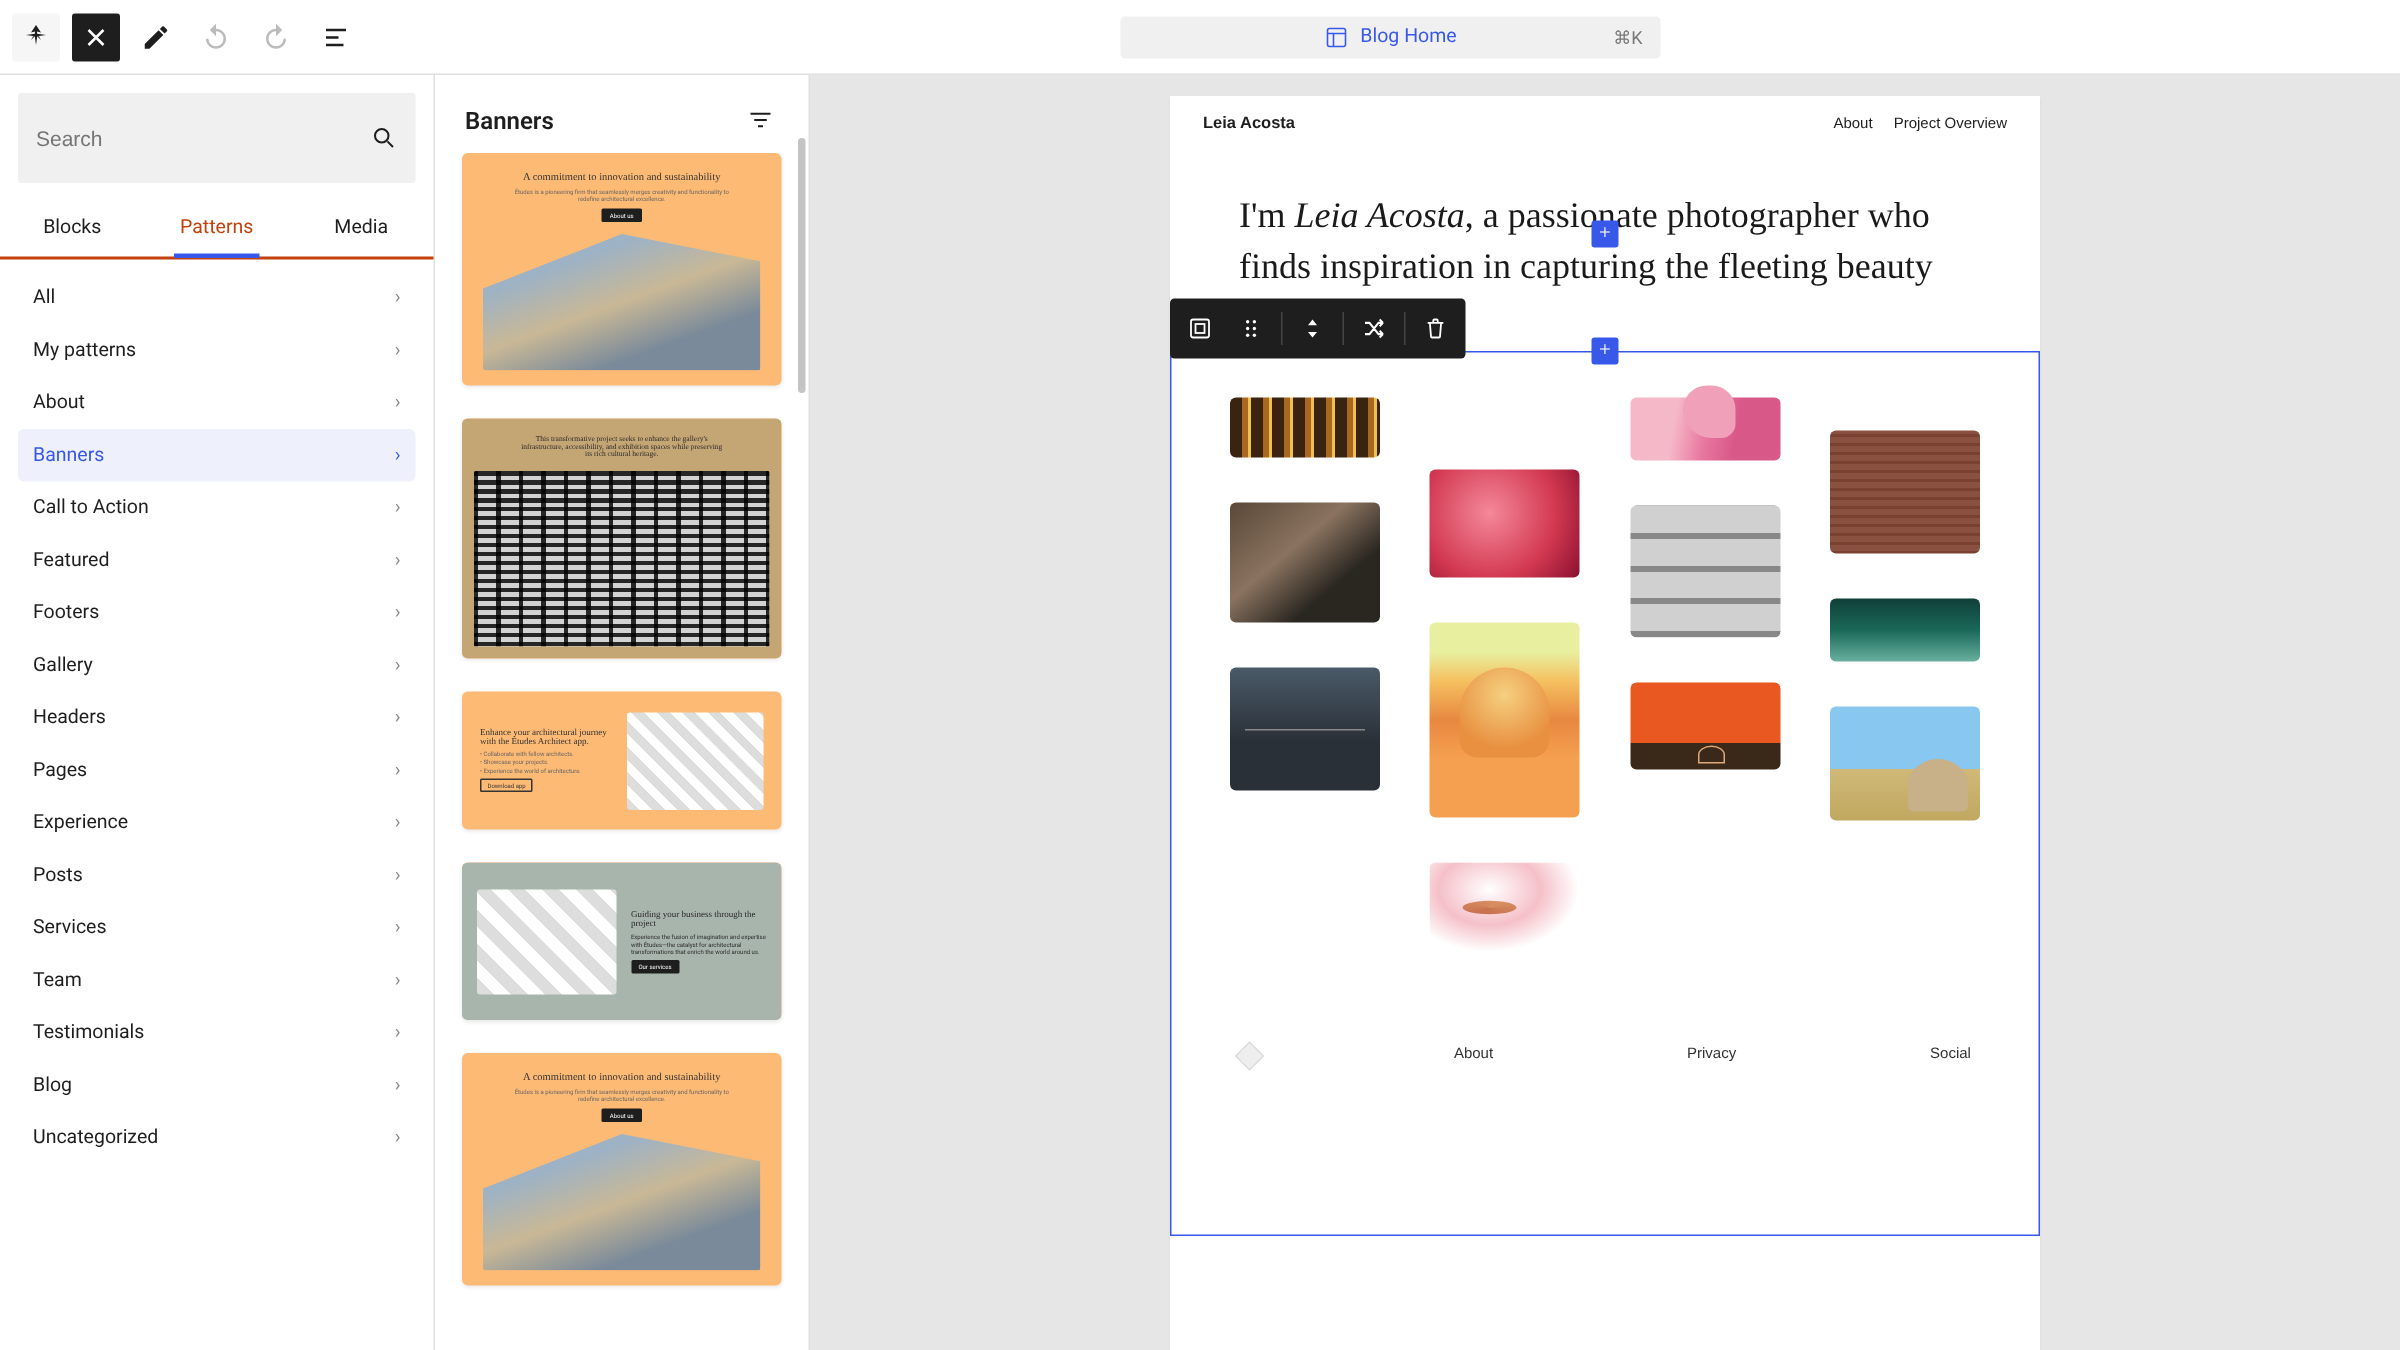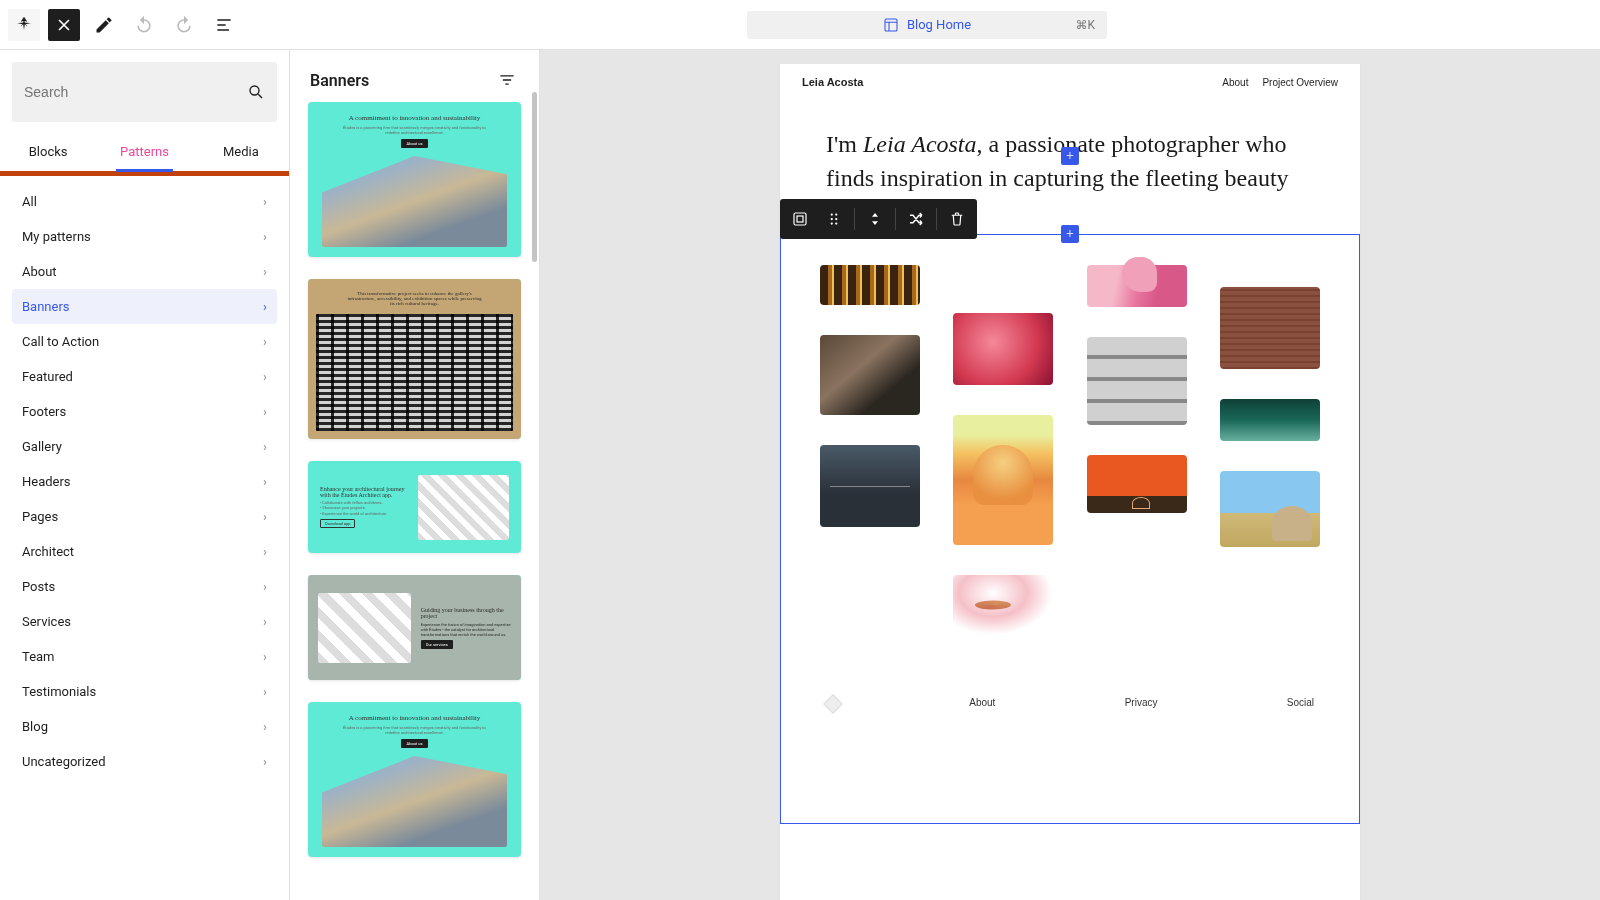--- a/index.html
+++ b/index.html
@@ -17,37 +17,37 @@
 .icon-btn svg { width: 20px; height: 20px; }
 .saved-btn { background: #3858e9; color: #fff; padding: 8px 14px; border-radius: 3px; font-size: 13px; cursor: pointer; }
 .icon-btn.disabled { color: #bbb; cursor: default; }
 
 
 .main { display: flex; height: calc(900px - 50px); }
 .sidebar { width: 290px; border-right: 1px solid #e0e0e0; display: flex; flex-direction: column; background: #fff; }
 .search-row { padding: 12px; }
 .search-field { display: flex; align-items: center; background: #f0f0f0; border-radius: 2px; padding: 21px 12px; }
 .search-field input { flex: 1; border: none; background: transparent; outline: none; font-size: 14px; }
-.tabs { display: flex; border-bottom: 5px solid #c2410c; }
+.tabs { display: flex; border-bottom: 2px solid #c2410c; }
 .tab { flex: 1; text-align: center; padding: 10px 0 12px; font-size: 13px; cursor: pointer; color: #1e1e1e; }
-.tab.active { color: #ec4899; position: relative; }
+.tab.active { color: #c2410c; position: relative; }
 .tab.active::after { content: ""; position: absolute; bottom: -1px; left: 20%; right: 20%; height: 3px; background: #3858e9; }
 .cat-list { flex: 1; overflow-y: auto; padding: 8px 12px; }
 .cat-item { display: flex; align-items: center; justify-content: space-between; padding: 10px 10px; border-radius: 4px; cursor: pointer; font-size: 13px; }
 .cat-item.active { background: #eef1fc; color: #3858e9; }
 .cat-item .chev { color: #888; }
 .cat-item.active .chev { color: #3858e9; }
 .explore-btn { margin: 12px; border: 1px solid #3858e9; color: #3858e9; text-align: center; padding: 10px; border-radius: 3px; cursor: pointer; font-size: 13px; }
 
 
 .patterns-col { width: 250px; border-right: 1px solid #e0e0e0; background: #fff; display: flex; flex-direction: column; position: relative; }
 .patterns-head { display: flex; align-items: center; justify-content: space-between; padding: 18px 20px 10px; }
 .patterns-head h2 { font-size: 16px; font-weight: 600; }
 .patterns-body { flex: 1; overflow-y: auto; padding: 0 18px 18px; }
-.pattern-card { background: #5eead4; border-radius: 4px; box-shadow: 0 1px 3px rgba(0,0,0,0.1); margin-bottom: 22px; overflow: hidden; cursor: pointer; }
+.pattern-card { background: #fdba74; border-radius: 4px; box-shadow: 0 1px 3px rgba(0,0,0,0.1); margin-bottom: 22px; overflow: hidden; cursor: pointer; }
 .pattern-thumb { height: 155px; display: flex; flex-direction: column; }
 .thumb-a-top { text-align: center; padding: 12px 30px 8px; font-size: 6px; color: #333; }
 .thumb-a-top .t1 { font-family: Georgia, serif; font-size: 7px; margin-bottom: 3px; }
 .thumb-a-top .t2 { font-size: 4px; color: #666; }
 .thumb-btn { display:inline-block; background:#1e1e1e; color:#fff; font-size:4px; padding:2px 6px; margin-top:4px; border-radius:1px; }
 .thumb-a-img { flex:1; margin: 0 14px 10px; background: linear-gradient(160deg, #9db2c5 25%, #c9b896 50%, #7a8a9a 75%); clip-path: polygon(0 100%, 0 40%, 50% 0, 100% 20%, 100% 100%); border-radius:2px; }
 .thumb-b { background: #c4a574; height: 160px; padding: 8px; display:flex; flex-direction:column; }
 .thumb-b-text { text-align:center; font-size:5px; color:#2a2a2a; padding: 4px 30px 8px; font-family: Georgia, serif; }
 .thumb-b-img { flex:1; background: repeating-linear-gradient(0deg, #2a2a2a 0 3px, #e8e8e8 3px 6px), repeating-linear-gradient(90deg, #2a2a2a 0 3px, #e8e8e8 3px 15px); background-blend-mode: multiply; border-radius:1px; }
 .thumb-c { height: 92px; padding: 10px 12px; display:flex; gap:10px; align-items:center; }
@@ -208,21 +208,21 @@
         </div>
       <div class="cat-item">
           <span>Headers</span>
           <span class="chev">›</span>
         </div>
       <div class="cat-item">
           <span>Pages</span>
           <span class="chev">›</span>
         </div>
       <div class="cat-item">
-          <span>Architect</span>
+          <span>Experience</span>
           <span class="chev">›</span>
         </div>
       <div class="cat-item">
           <span>Posts</span>
           <span class="chev">›</span>
         </div>
       <div class="cat-item">
           <span>Services</span>
           <span class="chev">›</span>
         </div>

